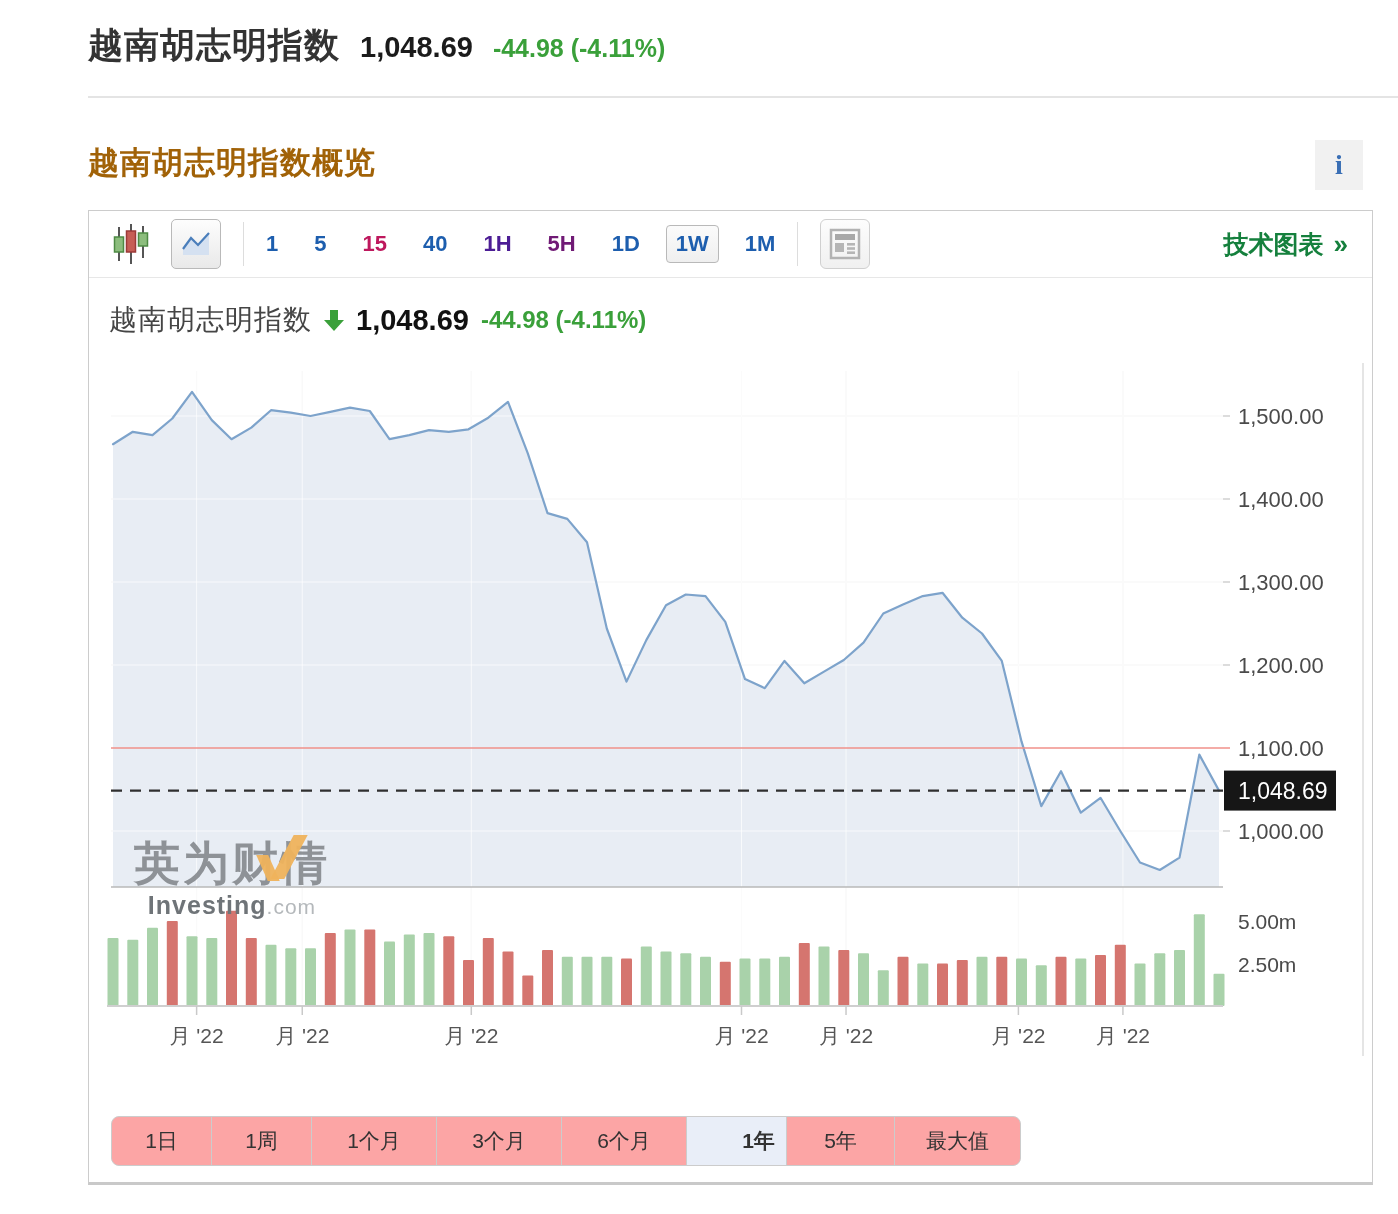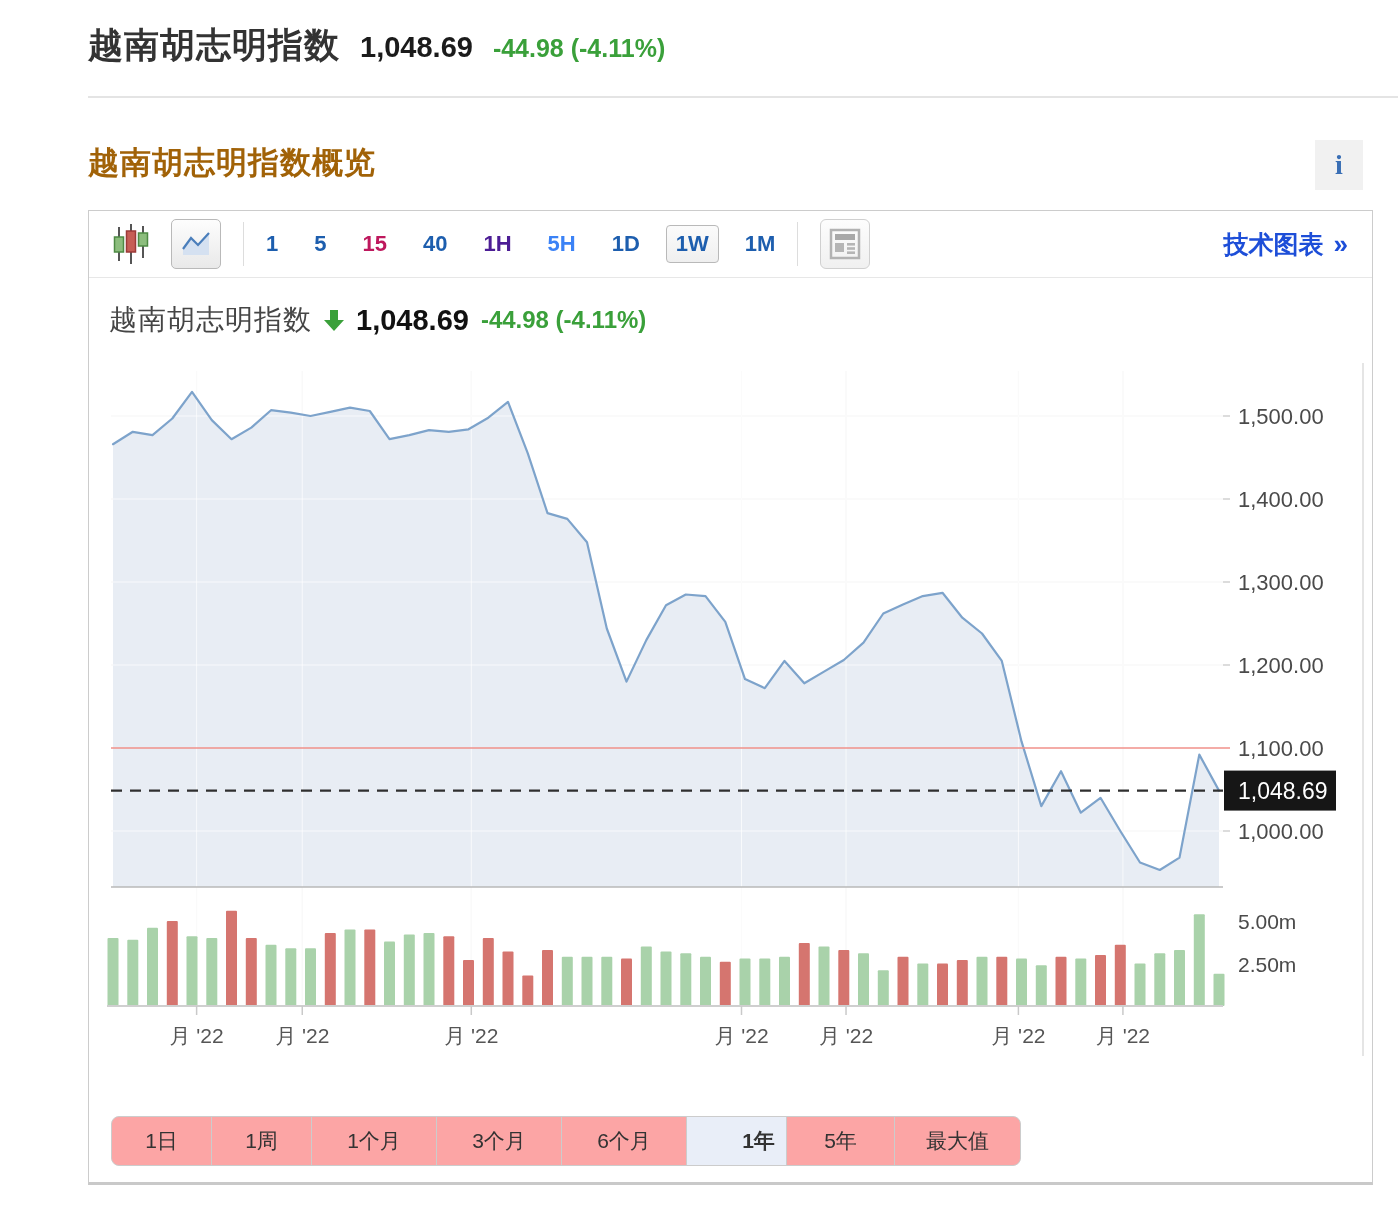--- a/index.html
+++ b/index.html
@@ -101,38 +101,38 @@
         <path d="M3 21 L11 10 L18 17 L29 5" fill="none" stroke="#4a7ebb" stroke-width="2.2"></path>
       </svg>
     </div>
     <div class="v-div"></div>
     <div class="intervals" id="intervals">
         <span class="interval" style="color: rgb(29, 94, 174);">1</span>
         <span class="interval" style="color: rgb(29, 94, 174);">5</span>
         <span class="interval" style="color: #be185d;">15</span>
         <span class="interval" style="color: rgb(29, 94, 174);">40</span>
         <span class="interval" style="color: #4c1d95;">1H</span>
-        <span class="interval" style="color: #3b82f6;">5H</span>
+        <span class="interval" style="color: #701a75;">5H</span>
         <span class="interval" style="color: rgb(29, 94, 174);">1D</span>
         <span class="interval selected" style="color: rgb(29, 94, 174);">1W</span>
         <span class="interval" style="color: rgb(29, 94, 174);">1M</span>
       </div>
     <div class="v-div"></div>
     <div class="news-btn">
       <svg width="34" height="34" viewBox="0 0 34 34">
         <rect x="3" y="3" width="28" height="28" fill="none" stroke="#b2b2b2" stroke-width="2.5"></rect>
         <rect x="7" y="7" width="20" height="6" fill="#a8a8a8"></rect>
         <rect x="7" y="16" width="9" height="9" fill="#b5b5b5"></rect>
         <rect x="19" y="16" width="8" height="2.6" fill="#b5b5b5"></rect>
         <rect x="19" y="20.2" width="8" height="2.6" fill="#b5b5b5"></rect>
         <rect x="19" y="24.4" width="8" height="2.6" fill="#b5b5b5"></rect>
       </svg>
     </div>
     <div class="toolbar-spacer"></div>
-    <div class="tech-link lnk" style="color: #1d4ed8; margin-left: 36px;">
+    <div class="tech-link lnk" style="color: #15803d; margin-left: 36px;">
       <span>技术图表</span>
       <span class="tech-arrow">»</span>
     </div>
   </div>
 
   <div class="chart-title-row">
     <span class="ct-name">越南胡志明指数</span>
     <svg width="20" height="23" viewBox="0 0 20 23">
       <path d="M6 1 h8 v10 h6 L10 22 0 11 h6 z" class="arrow-fill" fill="#3aa03a"></path>
     </svg>
@@ -260,20 +260,28 @@
       <text x="301.264" y="1042" fill="#555" font-size="21" font-family="Liberation Sans, DejaVu Sans, sans-serif" text-anchor="middle">月 '22</text>
       <text x="470.288" y="1042" fill="#555" font-size="21" font-family="Liberation Sans, DejaVu Sans, sans-serif" text-anchor="middle">月 '22</text>
       <text x="740.5039999999999" y="1042" fill="#555" font-size="21" font-family="Liberation Sans, DejaVu Sans, sans-serif" text-anchor="middle">月 '22</text>
       <text x="845.032" y="1042" fill="#555" font-size="21" font-family="Liberation Sans, DejaVu Sans, sans-serif" text-anchor="middle">月 '22</text>
       <text x="1017.3919999999999" y="1042" fill="#555" font-size="21" font-family="Liberation Sans, DejaVu Sans, sans-serif" text-anchor="middle">月 '22</text>
       <text x="1121.92" y="1042" fill="#555" font-size="21" font-family="Liberation Sans, DejaVu Sans, sans-serif" text-anchor="middle">月 '22</text>
       <rect x="1223" y="769.5872999999999" width="112" height="40" fill="#161616"></rect>
       <text x="1237" y="797.5872999999999" fill="#fff" font-size="23" font-family="Liberation Sans, DejaVu Sans, sans-serif">1,048.69</text>
     </svg>
 
+  <div class="watermark">
+    <div style="position:relative;">
+      <span class="wm-cn">英为财情</span>
+      <span class="wm-slash"></span>
+      <span class="wm-slash2"></span>
+    </div>
+    <div class="wm-en"><span>Investing</span><span class="wm-tld">.com</span></div>
+  </div>
 
   <div class="range-bar" id="rangeBar">
       <div class="range-btn" style="width: 100px;">1日</div>
       <div class="range-btn" style="width: 100px;">1周</div>
       <div class="range-btn" style="width: 125px;">1个月</div>
       <div class="range-btn" style="width: 125px;">3个月</div>
       <div class="range-btn" style="width: 125px;">6个月</div>
       <div class="range-btn selected" style="width: 100px; padding-left: 44px;">1年</div>
       <div class="range-btn" style="width: 108px;">5年</div>
       <div class="range-btn" style="width: 125px;">最大值</div>

